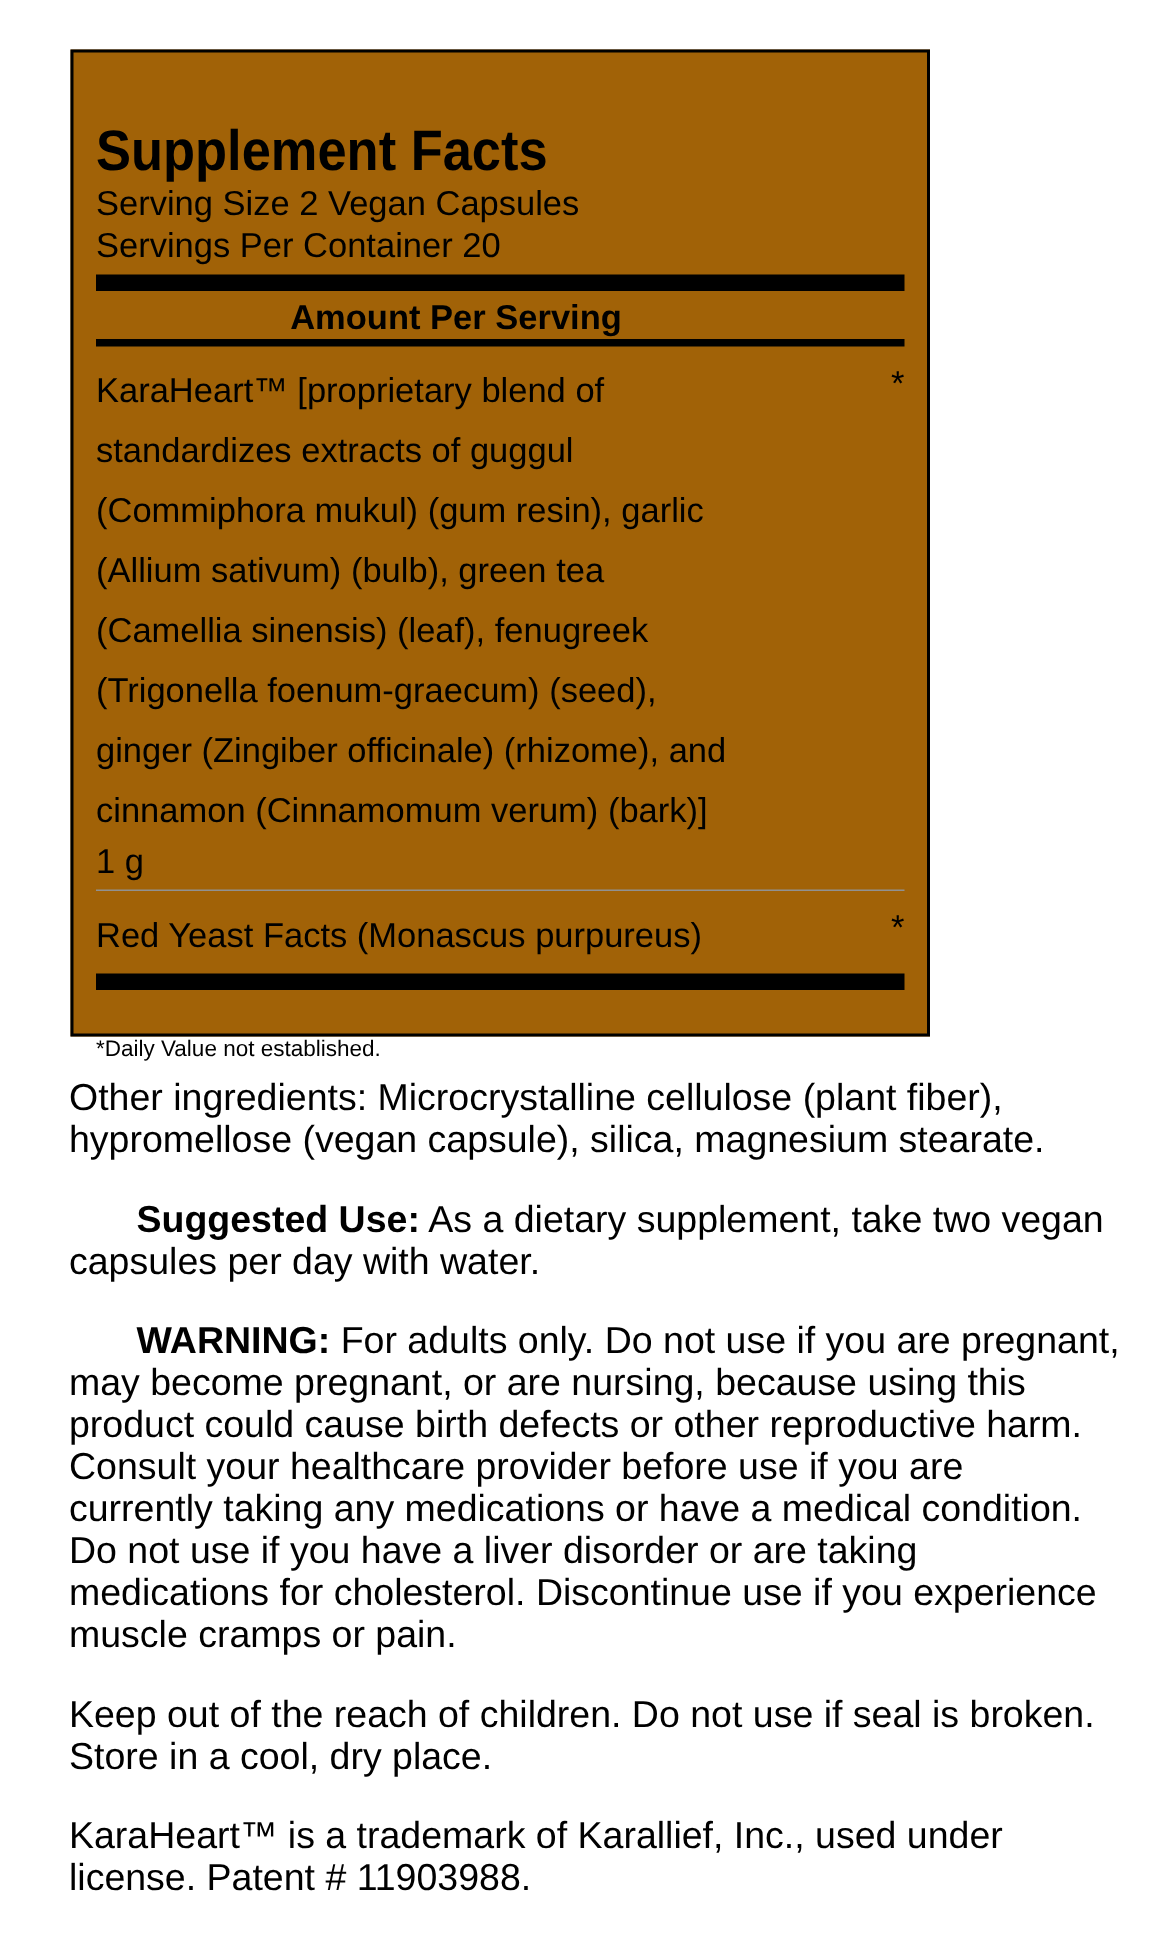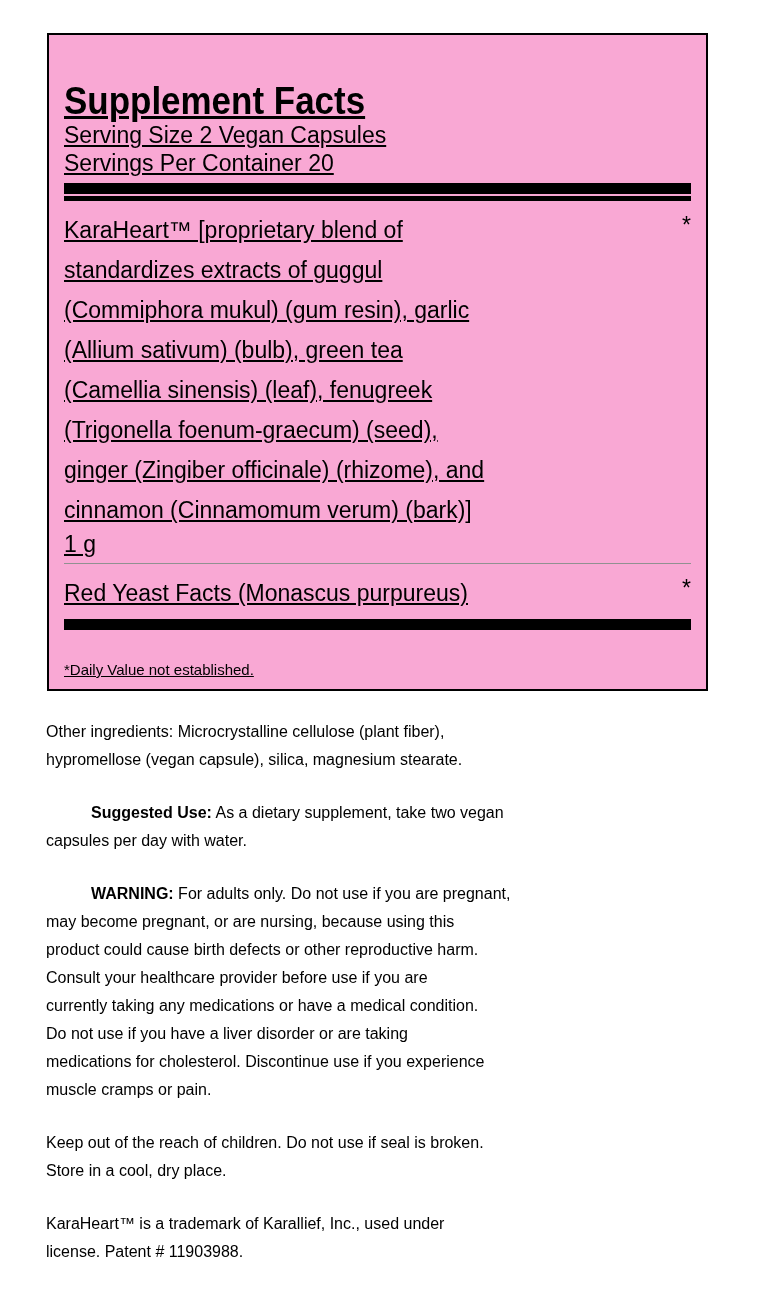--- a/index.html
+++ b/index.html
@@ -19,27 +19,26 @@
   .page {
     position: absolute;
     inset: 0;
   }
 
   
   .facts-box {
     position: absolute;
     left: 47px;
     top: 33px;
-    width: 661px;
+    width: 573px;
     height: 658px;
     border: 2px solid #000000;
     box-sizing: border-box;
     padding: 0 15px;
-    background: #f9a8d4;
-    text-decoration: underline;
+    background: #a16207;
   }
   .panel-title {
     margin: 46px 0 0 0;
     font-size: 38px;
     font-weight: bold;
     line-height: 40px;
     transform: scaleX(0.92);
     transform-origin: left center;
     white-space: nowrap;
   }
@@ -107,21 +106,21 @@
     font-size: 15px;
     line-height: 28px;
   }
 
   
   .below {
     position: absolute;
     left: 46px;
     top: 718px;
     width: 714px;
-    font-size: 16px;
+    font-size: 25px;
     line-height: 28px;
   }
   .below p {
     margin: 0 0 25px 0;
   }
   .below strong {
     font-weight: bold;
     margin-left: 45px;
   }
 </style>
@@ -134,20 +133,23 @@
 
     <h1 class="panel-title">Supplement Facts</h1>
 
     <div class="serving-block">
       <div>Serving Size 2 Vegan Capsules</div>
       <div>Servings Per Container 20</div>
     </div>
 
     <div class="bar-thick"></div>
 
+    <div class="col-header-wrap">
+      <span class="col-header">Amount Per Serving</span>
+    </div>
 
     <div class="bar-medium"></div>
 
     <div class="ing-row first">
       <div class="ing-name">KaraHeart™ [proprietary blend of<br>standardizes extracts of guggul<br>(Commiphora mukul) (gum resin), garlic<br>(Allium sativum) (bulb), green tea<br>(Camellia sinensis) (leaf), fenugreek<br>(Trigonella foenum-graecum) (seed),<br>ginger (Zingiber officinale) (rhizome), and<br>cinnamon (Cinnamomum verum) (bark)]</div>
       <div class="ing-amount">1 g</div>
       <span class="dv-asterisk">*</span>
     </div>
 
     <div class="row-divider"></div>

